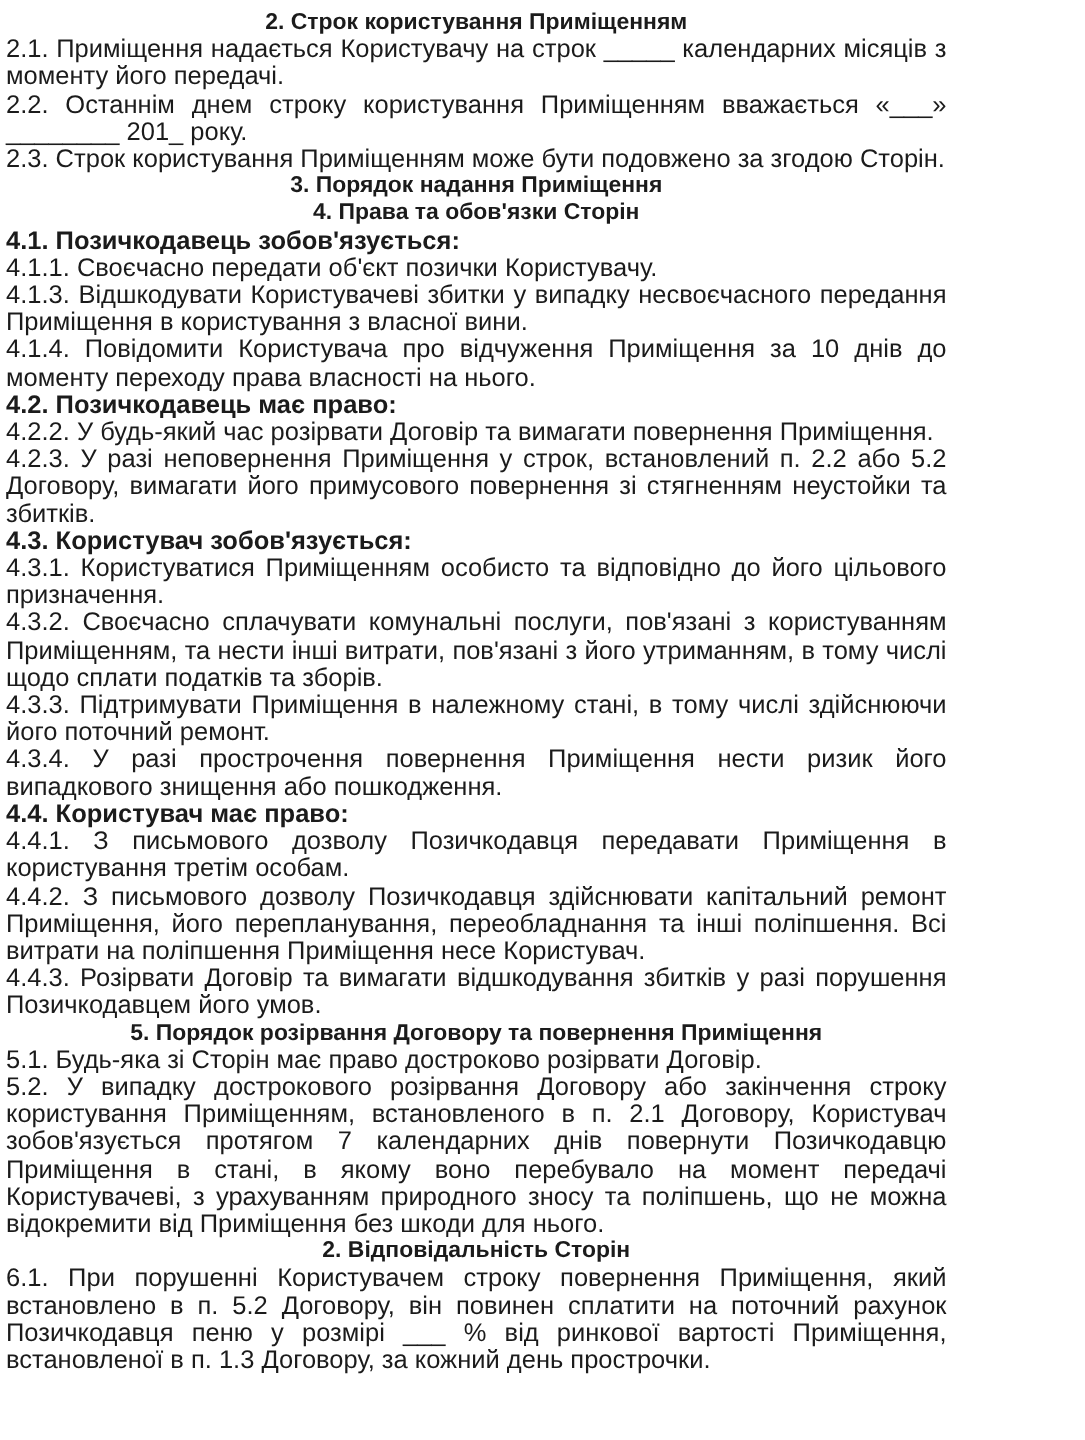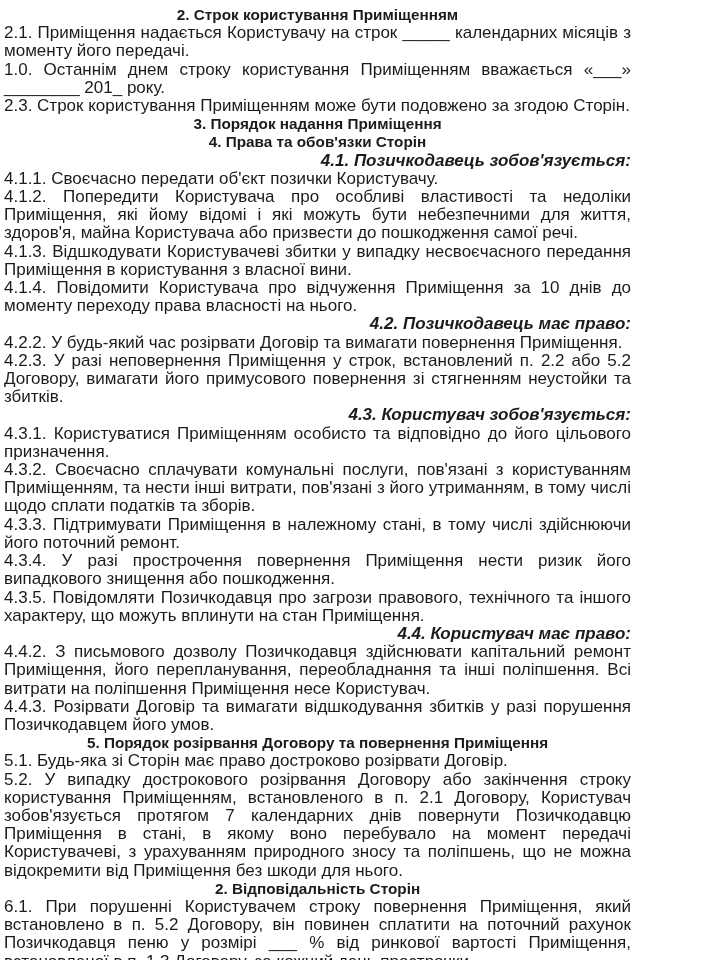--- a/index.html
+++ b/index.html
@@ -30,54 +30,52 @@
     text-align: center;
   }
   .clause {
     margin: 0;
     font-size: 17px;
     line-height: 18.2px;
     text-align: justify;
   }
   .clause-bold {
     font-weight: 700;
-    text-align: right;
-    font-style: italic;
+    text-align: left;
   }
 </style>
 </head>
 <body style="background: rgb(255, 255, 255); color: rgb(27, 27, 27);">
 
 <main id="doc-root">
     <section class="doc-section">
       <h2 class="section-heading">2. Строк користування Приміщенням</h2>
       <p class="clause">2.1. Приміщення надається Користувачу на строк _____ календарних місяців з моменту його передачі.</p>
-      <p class="clause">1.0. Останнім днем строку користування Приміщенням вважається «___» ________ 201_ року.</p>
+      <p class="clause">2.2. Останнім днем строку користування Приміщенням вважається «___» ________ 201_ року.</p>
       <p class="clause">2.3. Строк користування Приміщенням може бути подовжено за згодою Сторін.</p>
     </section>
     <section class="doc-section">
       <h2 class="section-heading">3. Порядок надання Приміщення</h2>
     </section>
     <section class="doc-section">
       <h2 class="section-heading">4. Права та обов'язки Сторін</h2>
       <p class="clause clause-bold">4.1. Позичкодавець зобов'язується:</p>
       <p class="clause">4.1.1. Своєчасно передати об'єкт позички Користувачу.</p>
-      <p class="clause">4.1.2. Попередити Користувача про особливі властивості та недоліки Приміщення, які йому відомі і які можуть бути небезпечними для життя, здоров'я, майна Користувача або призвести до пошкодження самої речі.</p>
       <p class="clause">4.1.3. Відшкодувати Користувачеві збитки у випадку несвоєчасного передання Приміщення в користування з власної вини.</p>
       <p class="clause">4.1.4. Повідомити Користувача про відчуження Приміщення за 10 днів до моменту переходу права власності на нього.</p>
       <p class="clause clause-bold">4.2. Позичкодавець має право:</p>
       <p class="clause">4.2.2. У будь-який час розірвати Договір та вимагати повернення Приміщення.</p>
       <p class="clause">4.2.3. У разі неповернення Приміщення у строк, встановлений п. 2.2 або 5.2 Договору, вимагати його примусового повернення зі стягненням неустойки та збитків.</p>
       <p class="clause clause-bold">4.3. Користувач зобов'язується:</p>
       <p class="clause">4.3.1. Користуватися Приміщенням особисто та відповідно до його цільового призначення.</p>
       <p class="clause">4.3.2. Своєчасно сплачувати комунальні послуги, пов'язані з користуванням Приміщенням, та нести інші витрати, пов'язані з його утриманням, в тому числі щодо сплати податків та зборів.</p>
       <p class="clause">4.3.3. Підтримувати Приміщення в належному стані, в тому числі здійснюючи його поточний ремонт.</p>
       <p class="clause">4.3.4. У разі прострочення повернення Приміщення нести ризик його випадкового знищення або пошкодження.</p>
-      <p class="clause">4.3.5. Повідомляти Позичкодавця про загрози правового, технічного та іншого характеру, що можуть вплинути на стан Приміщення.</p>
       <p class="clause clause-bold">4.4. Користувач має право:</p>
+      <p class="clause">4.4.1. З письмового дозволу Позичкодавця передавати Приміщення в користування третім особам.</p>
       <p class="clause">4.4.2. З письмового дозволу Позичкодавця здійснювати капітальний ремонт Приміщення, його перепланування, переобладнання та інші поліпшення. Всі витрати на поліпшення Приміщення несе Користувач.</p>
       <p class="clause">4.4.3. Розірвати Договір та вимагати відшкодування збитків у разі порушення Позичкодавцем його умов.</p>
     </section>
     <section class="doc-section">
       <h2 class="section-heading">5. Порядок розірвання Договору та повернення Приміщення</h2>
       <p class="clause">5.1. Будь-яка зі Сторін має право достроково розірвати Договір.</p>
       <p class="clause">5.2. У випадку дострокового розірвання Договору або закінчення строку користування Приміщенням, встановленого в п. 2.1 Договору, Користувач зобов'язується протягом 7 календарних днів повернути Позичкодавцю Приміщення в стані, в якому воно перебувало на момент передачі Користувачеві, з урахуванням природного зносу та поліпшень, що не можна відокремити від Приміщення без шкоди для нього.</p>
     </section>
     <section class="doc-section">
       <h2 class="section-heading">2. Відповідальність Сторін</h2>

